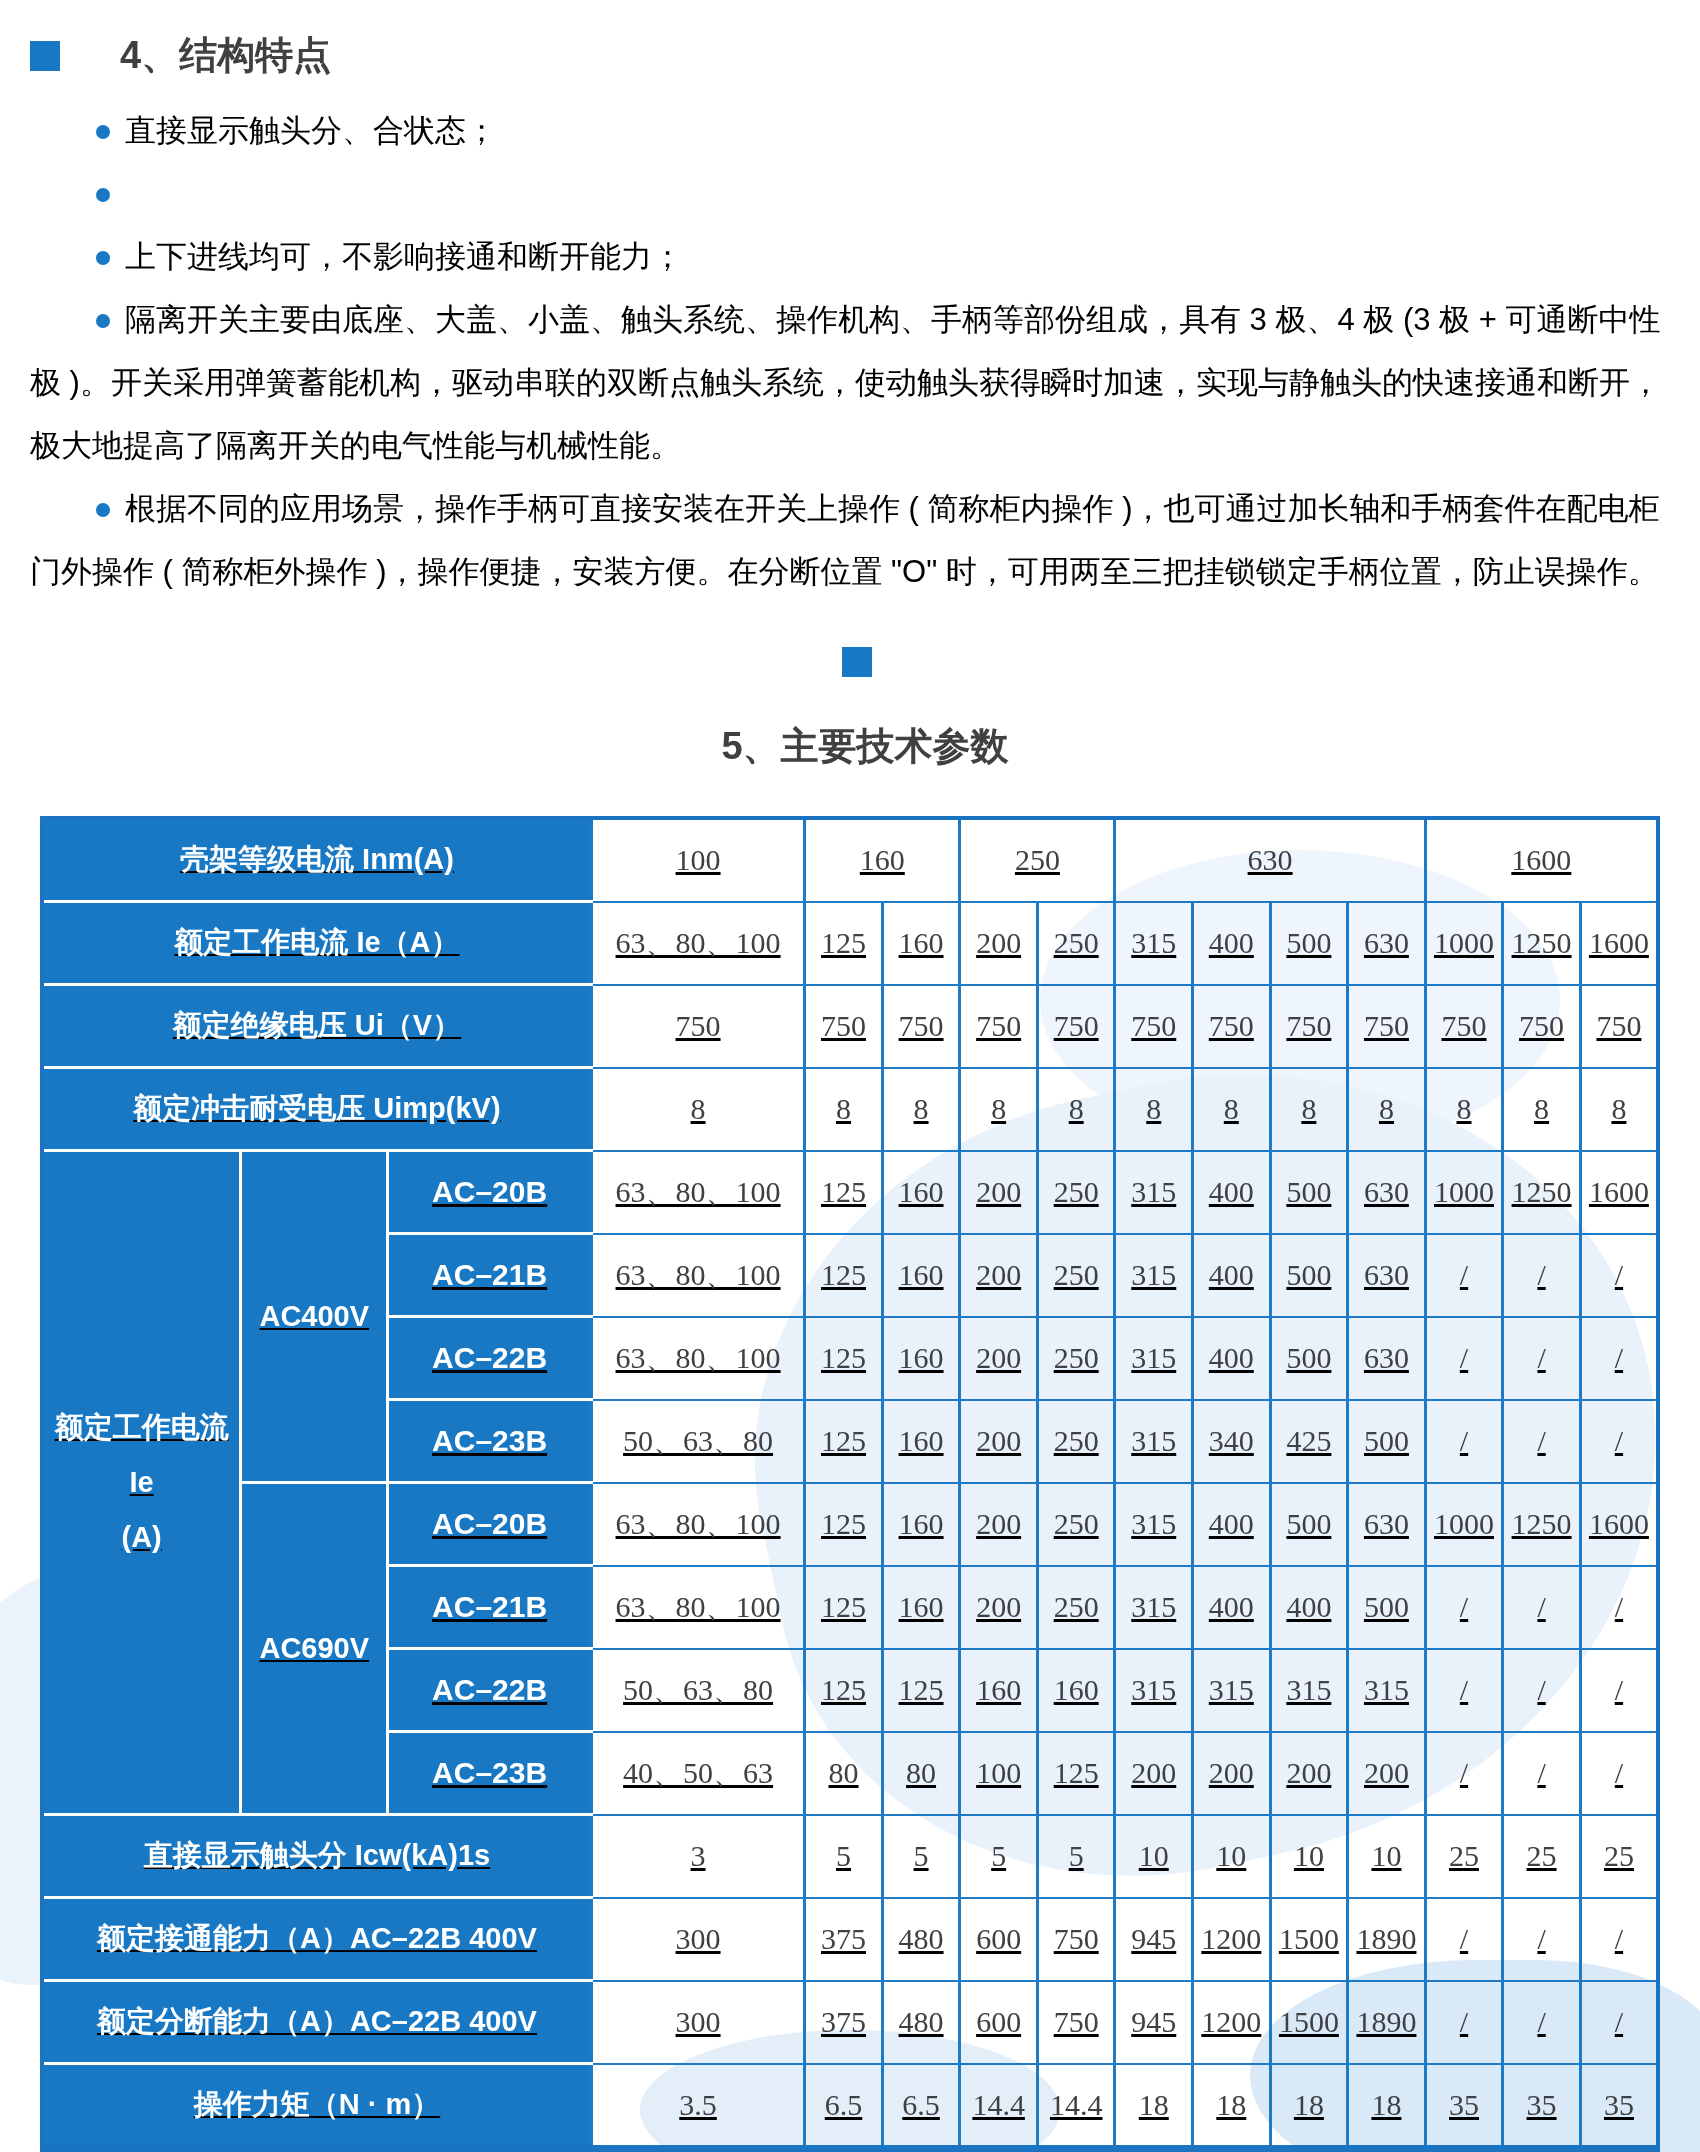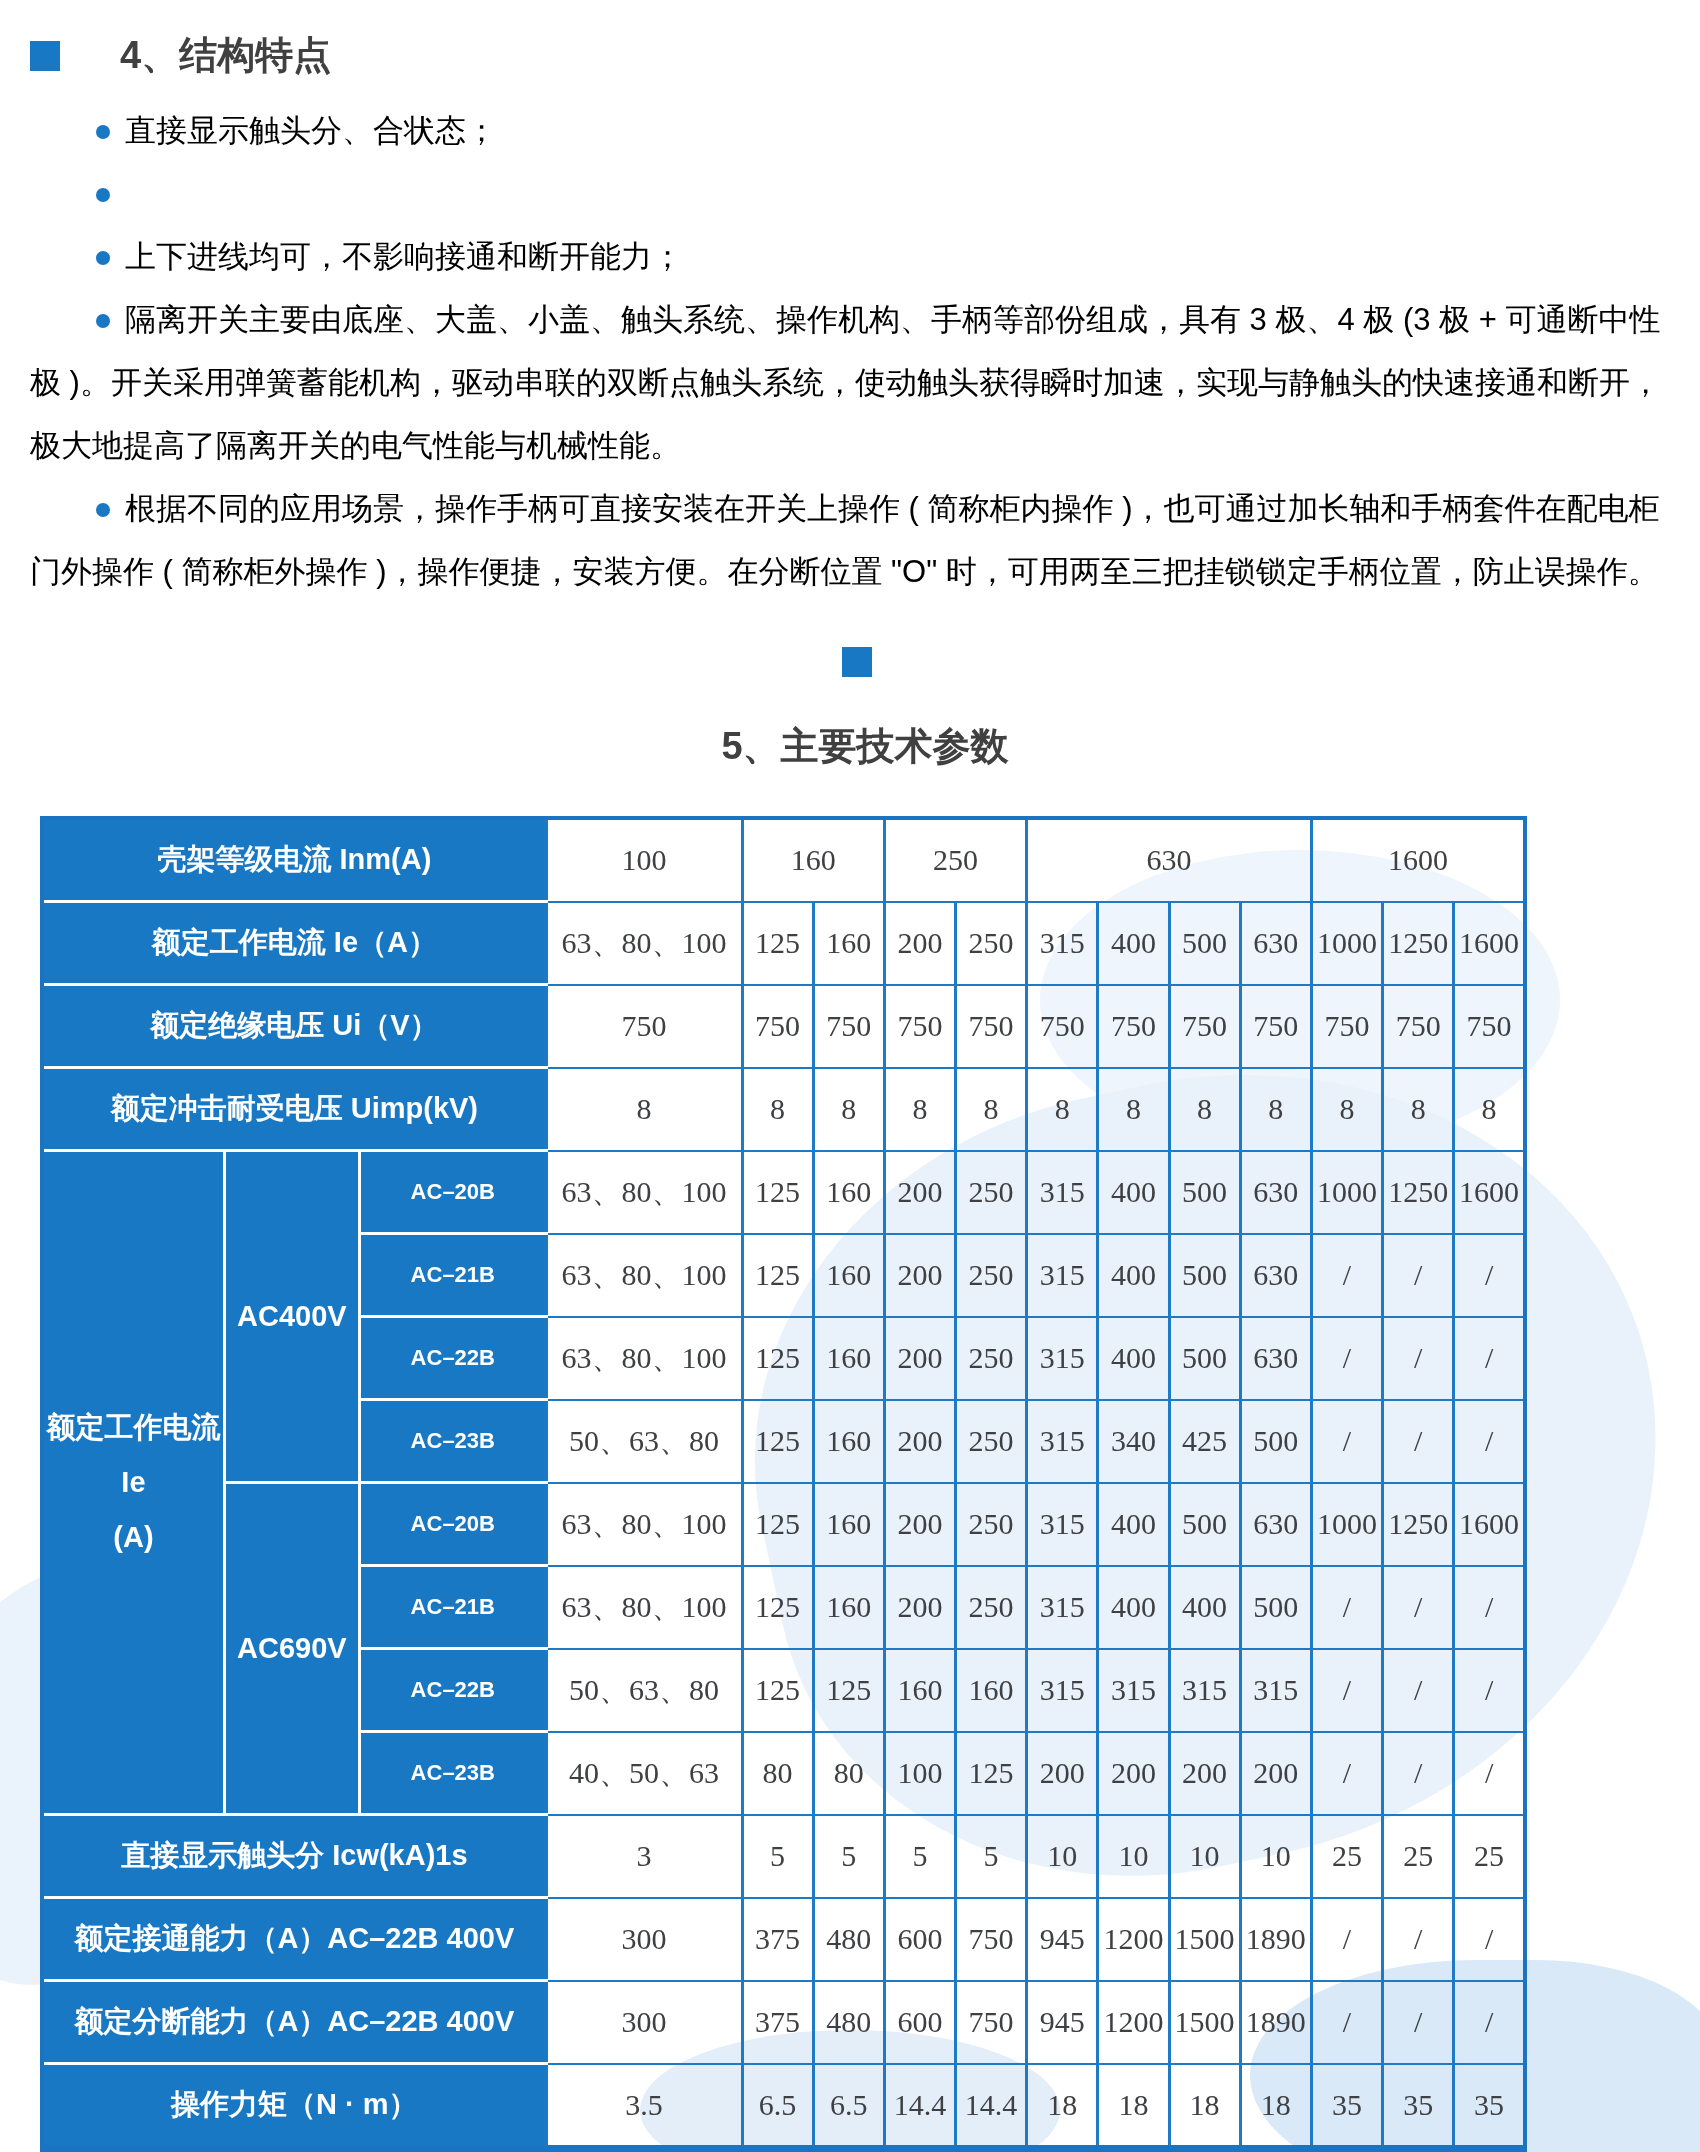--- a/index.html
+++ b/index.html
@@ -33,39 +33,40 @@
     margin:0;font-size:31px;color:#000000;line-height:63px;
     text-indent:66px;
   }
   .dot{
     display:inline-block;width:14px;height:14px;border-radius:50%;
     background:#1878c4;margin-right:15px;vertical-align:2px;
   }
   
   .tblwrap{margin:0 40px;}
   table{
-    width:1487px;table-layout:fixed;border-collapse:collapse;
+    width:1620px;table-layout:fixed;border-collapse:collapse;
     border:4px solid #1a74c2;border-bottom-width:7px;
     background:transparent;
+    text-decoration:underline;
   }
   col.h1{width:12.3%;} col.h2{width:9.1%;} col.h3{width:12.6%;}
   col.dw{width:13.2%;} col.dn{width:4.8%;}
   th,td{height:80px;padding:0 2px;text-align:center;vertical-align:middle;overflow:hidden;}
   th{
     background:#1878c4;color:#ffffff;font-weight:bold;font-size:29px;
     border:3px solid #ffffff;border-right:2px solid #1f7ac6;
     font-family:"Liberation Sans","DejaVu Sans",sans-serif;
   }
   td{
     border:2px solid #1f7ac6;border-left-width:3px;border-right-width:3px;
     color:#3f4043;font-size:30px;background:transparent;
     font-family:"Liberation Serif","DejaVu Serif",serif;
   }
   .ie-label{white-space:pre-line;line-height:55px;}
-  .cls-label{font-size:22px;}
+  .cls-label{font-size:30px;}
 </style>
 </head>
 <body>
 
 <div class="wm wm4"></div>
 <div class="wm wm1"></div>
 <div class="wm wm2"></div>
 <div class="wm wm3"></div>
 <div class="wm wm5"></div>
 

